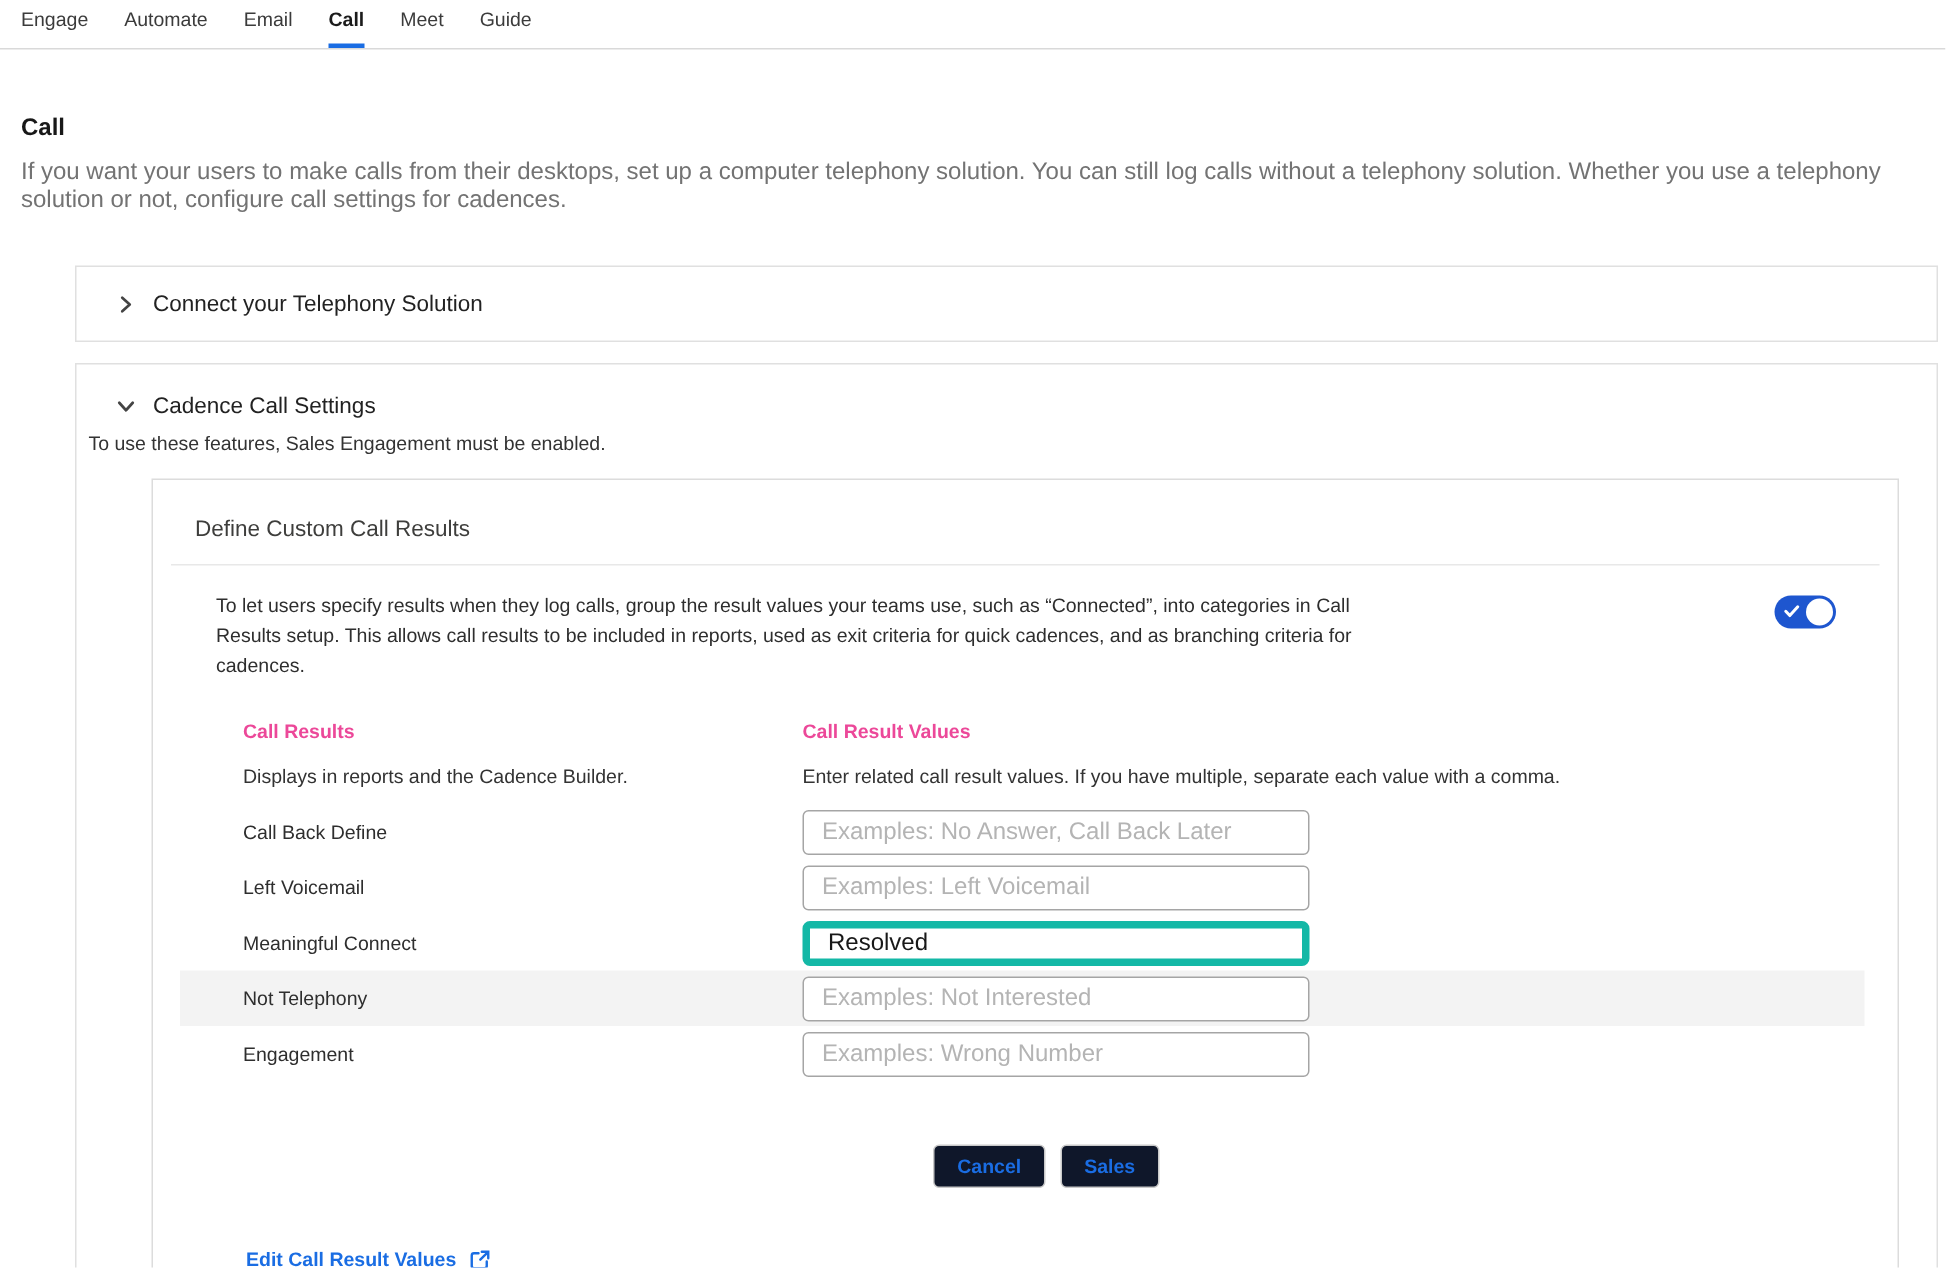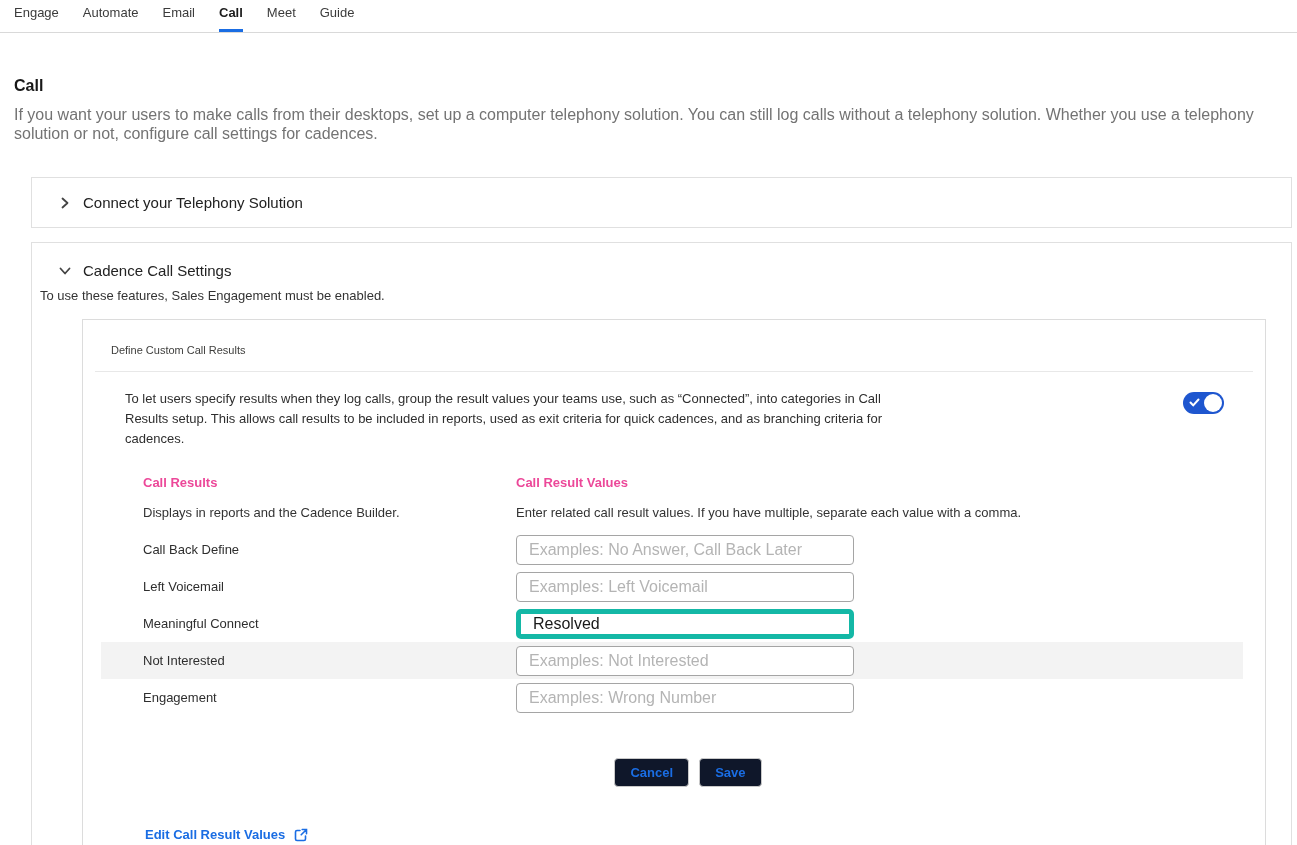--- a/index.html
+++ b/index.html
@@ -12,31 +12,31 @@
   .tab { font-size:13px; color:#3b3b3b; padding:8px 0 9px 0; margin-right:24px;
     cursor:pointer; border-bottom:3px solid transparent; }
   .tab.active { font-weight:bold; color:#1b1b1b; border-bottom:3px solid #1a6de3; }
 
   
   .content { padding:0 5px 0 14px; }
   .page-title { font-size:16px; font-weight:bold; color:#181818; margin:44px 0 10px 0; }
   .page-desc { font-size:16px; line-height:19px; color:#737373; max-width:1272px; margin-bottom:34px; }
 
   
-  .panel { border:1px solid #e0e0e0; background:#fff; margin-left:17px; }
+  .panel { border:1px solid #e0e0e0; background:#fff; margin-left:36px; }
   .panel-collapsed { height:51px; display:flex; align-items:center; padding-left:26px; }
   .panel-header { display:flex; align-items:center; padding:19px 0 0 26px; }
   .panel-title { font-size:15px; color:#222; margin-left:11px; cursor:pointer; }
   .chev { width:14px; height:14px; flex:0 0 14px; }
   .panel-expanded { margin-top:14px; min-height:625px; padding-bottom:10px; }
   .panel-subtitle { font-size:13px; color:#333; margin:9px 0 0 8px; }
 
   
   .card { border:1px solid #dcdcdc; background:#fff; margin:16px 25px 0 50px; padding-bottom:28px; }
-  .card-title { font-size:11px; color:#3e3e3c; padding:24px 0 0 28px; }
+  .card-title { font-size:15px; color:#3e3e3c; padding:24px 0 0 28px; }
   .card-divider { border-top:1px solid #e8e8e8; margin:15px 12px 0 12px; }
   .card-introrow { display:flex; justify-content:space-between; align-items:flex-start;
     padding:17px 41px 0 42px; }
   .card-desc { font-size:13px; line-height:20px; color:#2e2e2e; max-width:778px; }
 
   
   .toggle { width:41px; height:22px; border-radius:11px; background:#1e56cf; position:relative;
     flex:0 0 41px; margin-top:3px; cursor:pointer; }
   .toggle .knob { position:absolute; right:2px; top:2px; width:18px; height:18px;
     border-radius:50%; background:#fff; }
@@ -133,32 +133,32 @@
         </div>
         <div class="crt-row crt-datarow">
           <div class="col1">Left Voicemail</div>
           <div class="col2"><input class="crt-input" type="text" placeholder="Examples: Left Voicemail" style=""></div>
         </div>
         <div class="crt-row crt-datarow">
           <div class="col1">Meaningful Connect</div>
           <div class="col2"><input class="crt-input focused" type="text" value="Resolved" style=""></div>
         </div>
         <div class="crt-row crt-datarow highlight">
-          <div class="col1">Not Interested</div>
+          <div class="col1">Not Telephony</div>
           <div class="col2"><input class="crt-input" type="text" placeholder="Examples: Not Interested" style=""></div>
         </div>
         <div class="crt-row crt-datarow">
           <div class="col1">Engagement</div>
           <div class="col2"><input class="crt-input" type="text" placeholder="Examples: Wrong Number" style=""></div>
         </div>
       </div>
 
       <div class="btn-row">
         <button class="btn">Cancel</button>
-        <button class="btn">Save</button>
+        <button class="btn">Sales</button>
       </div>
 
       <div class="link-row">
         <a class="link">Edit Call Result Values</a>
         <svg width="14" height="14" viewBox="0 0 14 14">
           <path d="M6 2.5 H3 C2.2 2.5 1.5 3.2 1.5 4 V11 C1.5 11.8 2.2 12.5 3 12.5 H10 C10.8 12.5 11.5 11.8 11.5 11 V8" fill="none" stroke="#1a6de3" stroke-width="1.6" stroke-linecap="round"></path>
           <path d="M8.2 1.5 H12.5 V5.8 M12.3 1.7 L7.2 6.8" fill="none" stroke="#1a6de3" stroke-width="1.6" stroke-linecap="round"></path>
         </svg>
       </div>
     </div>

